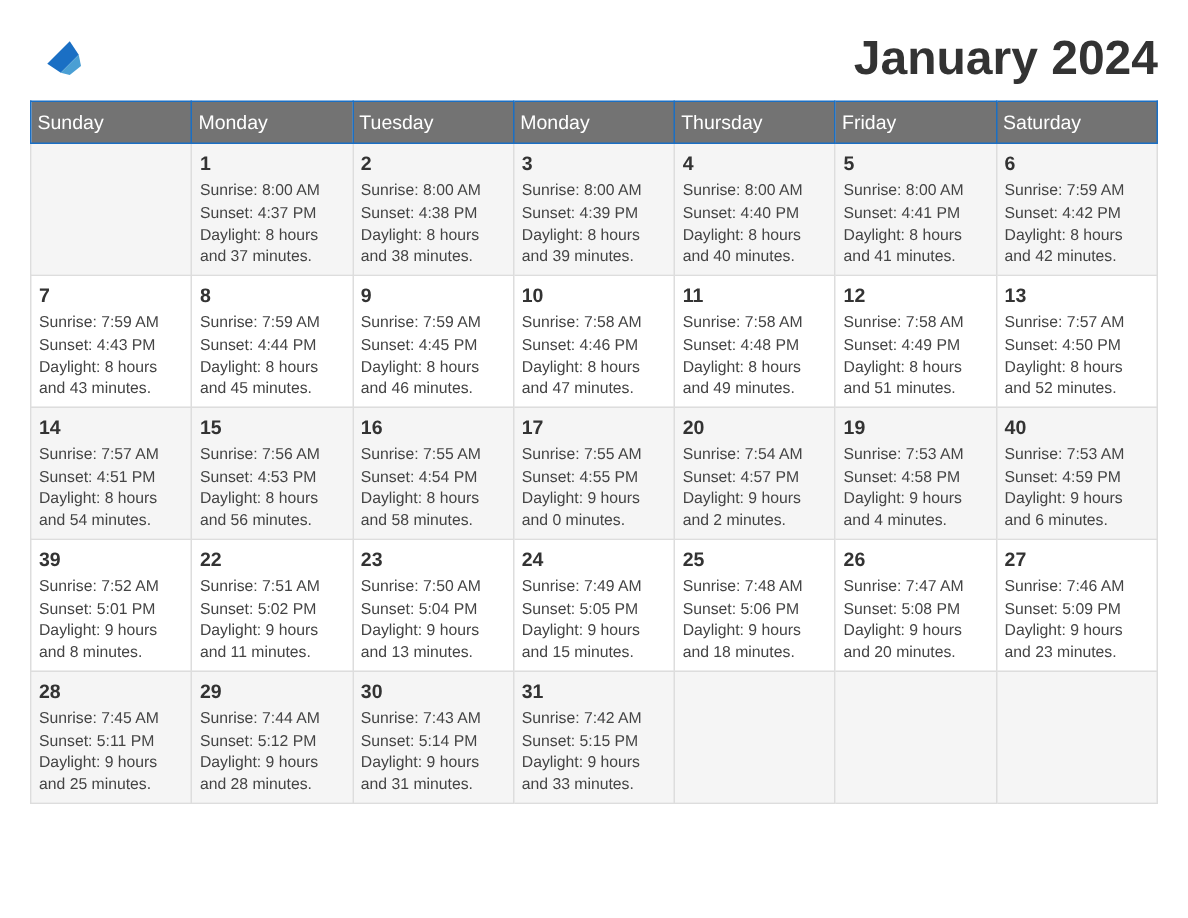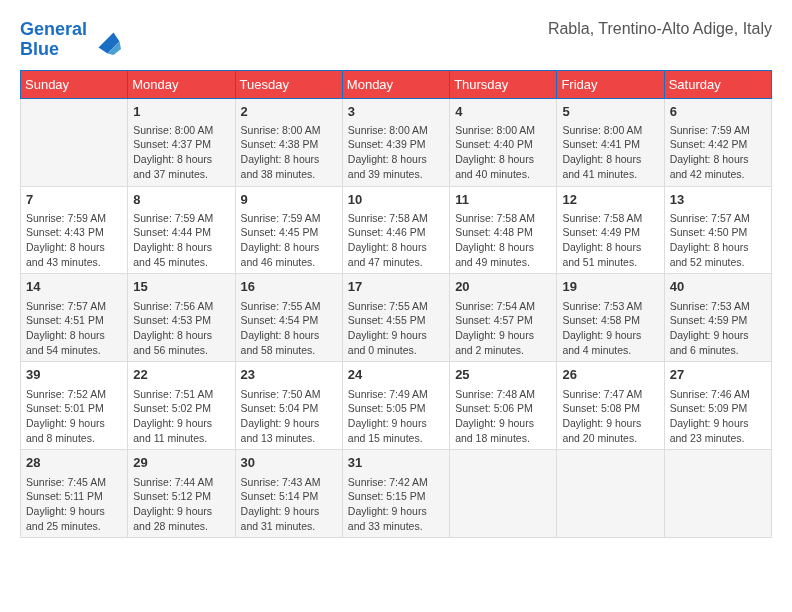--- a/index.html
+++ b/index.html
@@ -45,21 +45,21 @@
     .location-title {
       font-size: 16px;
       color: #555;
     }
     table {
       width: 100%;
       border-collapse: collapse;
       font-size: 11px;
     }
     thead tr {
-      background-color: #ef4444;
+      background-color: #737373;
       color: white;
       margin-top: 20px;
     }
     thead th {
       padding: 6px 4px;
       text-align: left;
       font-size: 13px;
       font-weight: normal;
       border: 1px solid #1a6fc4;
     }
@@ -91,33 +91,29 @@
       color: #444;
     }
   </style>
 </head>
 <body>
 
 <div class="header">
   <div class="logo">
     <div>
       <div style="display:flex;align-items:center;">
-        <div class="logo-text">
-          <span>General</span><br>
-          <span style="color:#1a6fc4;">Blue</span>
-        </div>
         <svg class="logo-icon" viewBox="0 0 40 40" width="36" height="36">
           <polygon points="10,30 30,10 38,22 22,38" fill="#1a6fc4"></polygon>
           <polygon points="22,38 38,22 40,32 30,40" fill="#4a9fd4"></polygon>
         </svg>
       </div>
     </div>
   </div>
   <div class="title-block">
-    <div class="location-title">Rabla, Trentino-Alto Adige, Italy</div>
+    <div class="month-title">January 2024</div>
   </div>
 </div>
 
 <table>
   <thead>
     <tr>
     <th>Sunday</th>
         <th>Monday</th>
         <th>Tuesday</th>
         <th>Monday</th>

